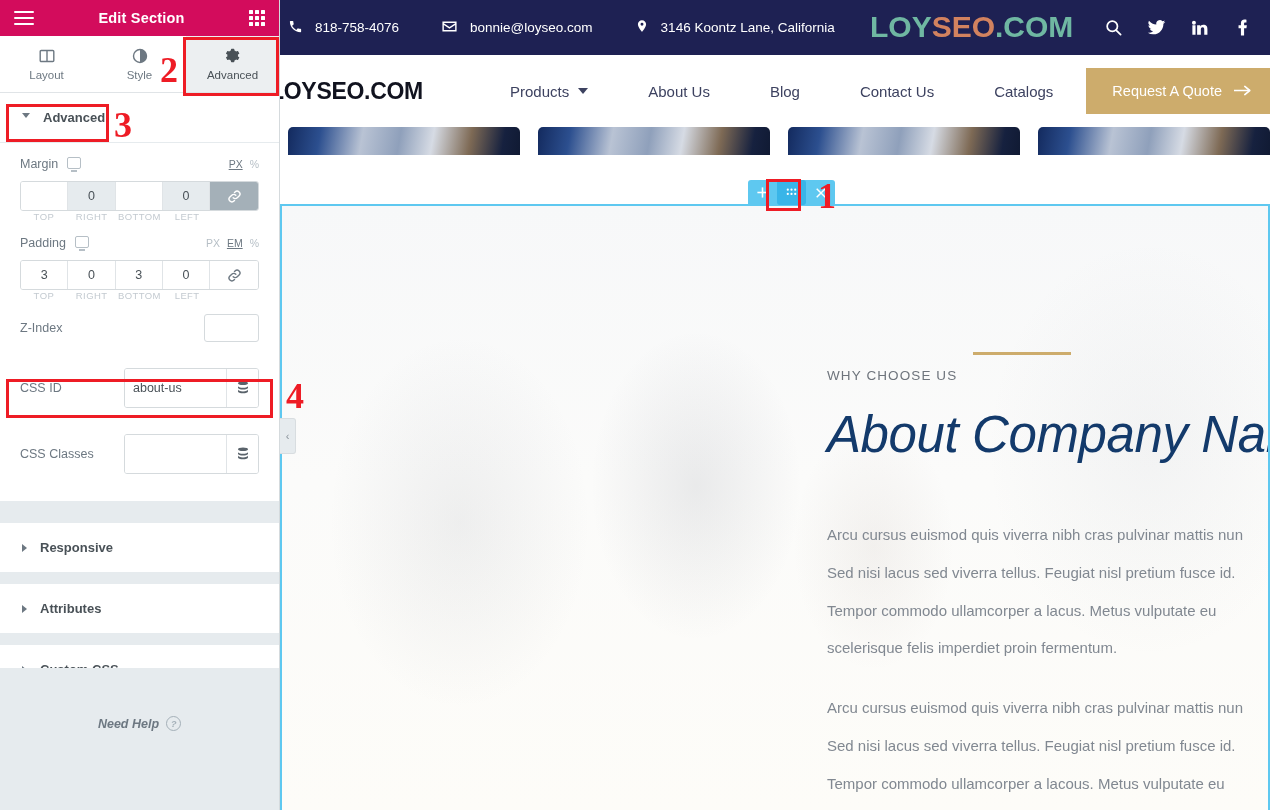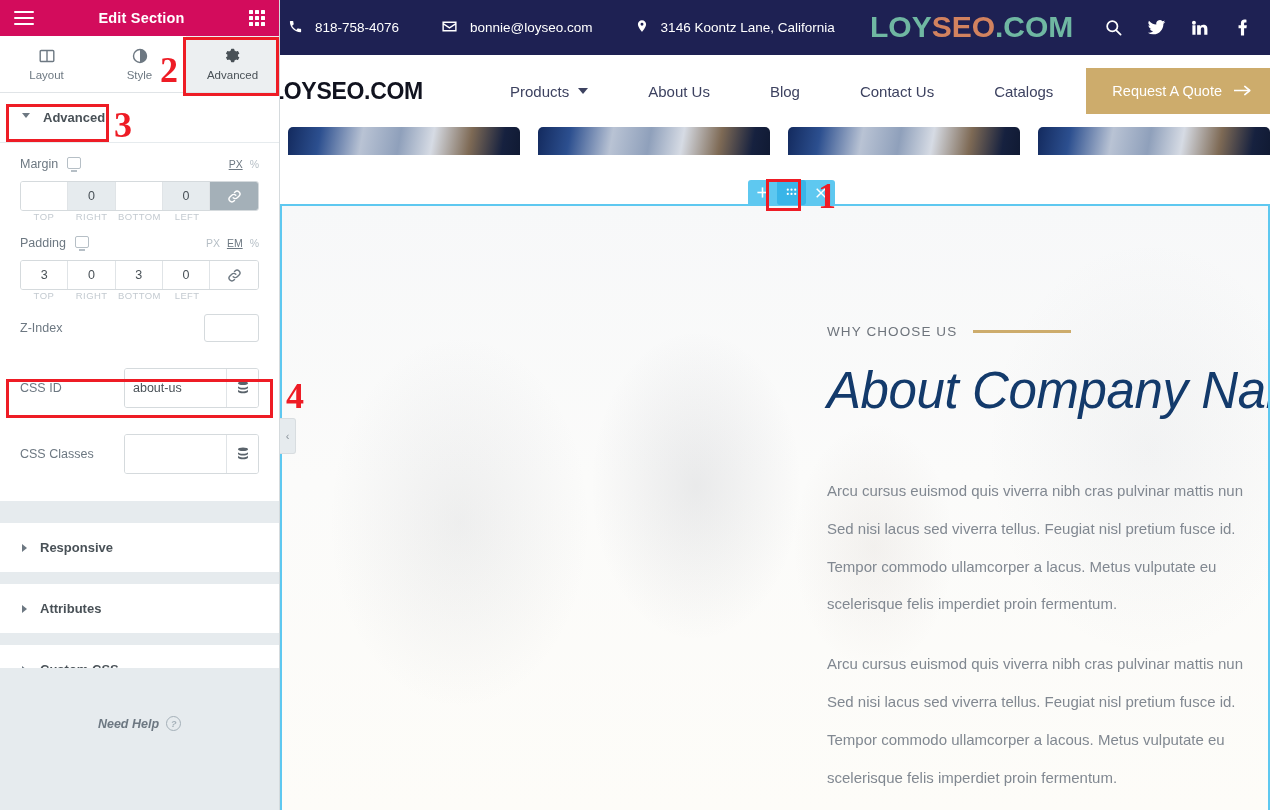--- a/index.html
+++ b/index.html
@@ -175,21 +175,21 @@
       radial-gradient(ellipse 170px 250px at 42% 46%, rgba(90,95,110,.11), transparent 62%),
       radial-gradient(ellipse 130px 200px at 60% 56%, rgba(150,130,120,.09), transparent 62%),
       radial-gradient(ellipse 250px 320px at 88% 40%, rgba(130,140,155,.07), transparent 65%),
       linear-gradient(180deg,#f7f8f9 0%,#fbfbfa 45%,#fdfcf8 100%);
   }
   .sec-inner { position:relative; display:flex; height:100%; }
   .sec-left { flex: 0 0 545px; }
   .sec-right { flex:1; padding-top: 118px; padding-right: 10px; }
 
   .eyebrow { display:flex; align-items:center; gap:16px; margin-bottom: 22px;}
-  .eyebrow .t { font-size:13.5px; letter-spacing:1.1px; color:#6e747c; }
+  .eyebrow .t { font-size:13.5px; letter-spacing:1.1px; color:#6e747c;margin-top:44px; }
   .eyebrow .rule { width:98px; height:2.5px; background:#cdac6c; }
   .sec-title {
     font-size: 51px; font-style: italic; font-weight: 400;
     color:#133a6b; letter-spacing:-.4px; margin-bottom: 52px; white-space:nowrap;
   }
   .sec-p {
     font-size:15px; line-height: 2.52; color:#818891; max-width:445px;
     margin-bottom: 22px;
   }
 

